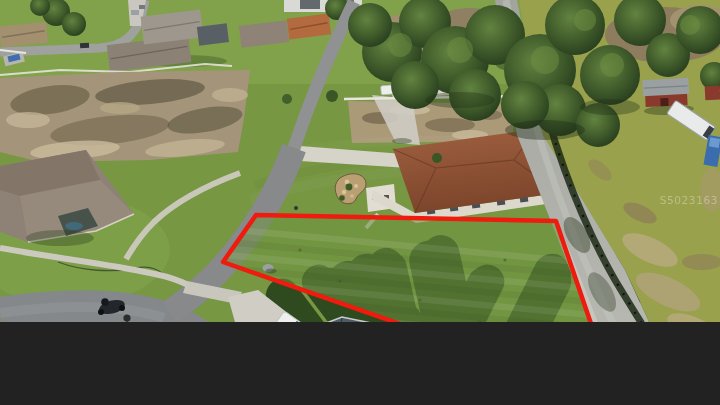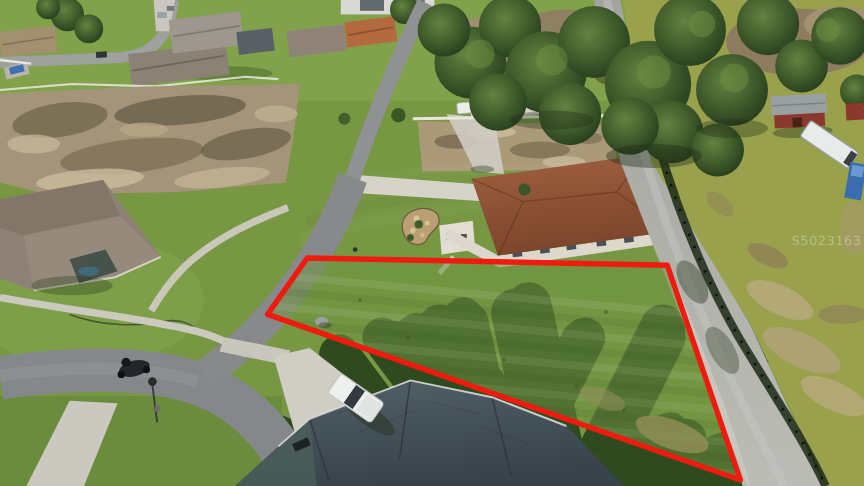--- a/index.html
+++ b/index.html
@@ -1,16 +1,16 @@
 <!DOCTYPE html>
 <html><head>
 <meta charset="utf-8">
 <style>
   html,body{margin:0;padding:0;background:#222;}
-  #stage{position:relative;width:720px;height:405px;overflow:hidden;font-family:"DejaVu Sans",sans-serif;}
+  #stage{position:relative;width:720px;height:322px;overflow:hidden;font-family:"DejaVu Sans",sans-serif;}
   svg{display:block;}
   text.watermark{font-family:"DejaVu Sans",sans-serif;font-size:10.5px;letter-spacing:.6px;fill:rgba(255,255,250,0.32);}
 </style>
 </head>
 <body>
 
 <div id="stage">
 <svg width="720" height="405" viewBox="0 0 720 405">
   <defs>
     <radialGradient id="canopy" cx="42%" cy="38%" r="62%">

